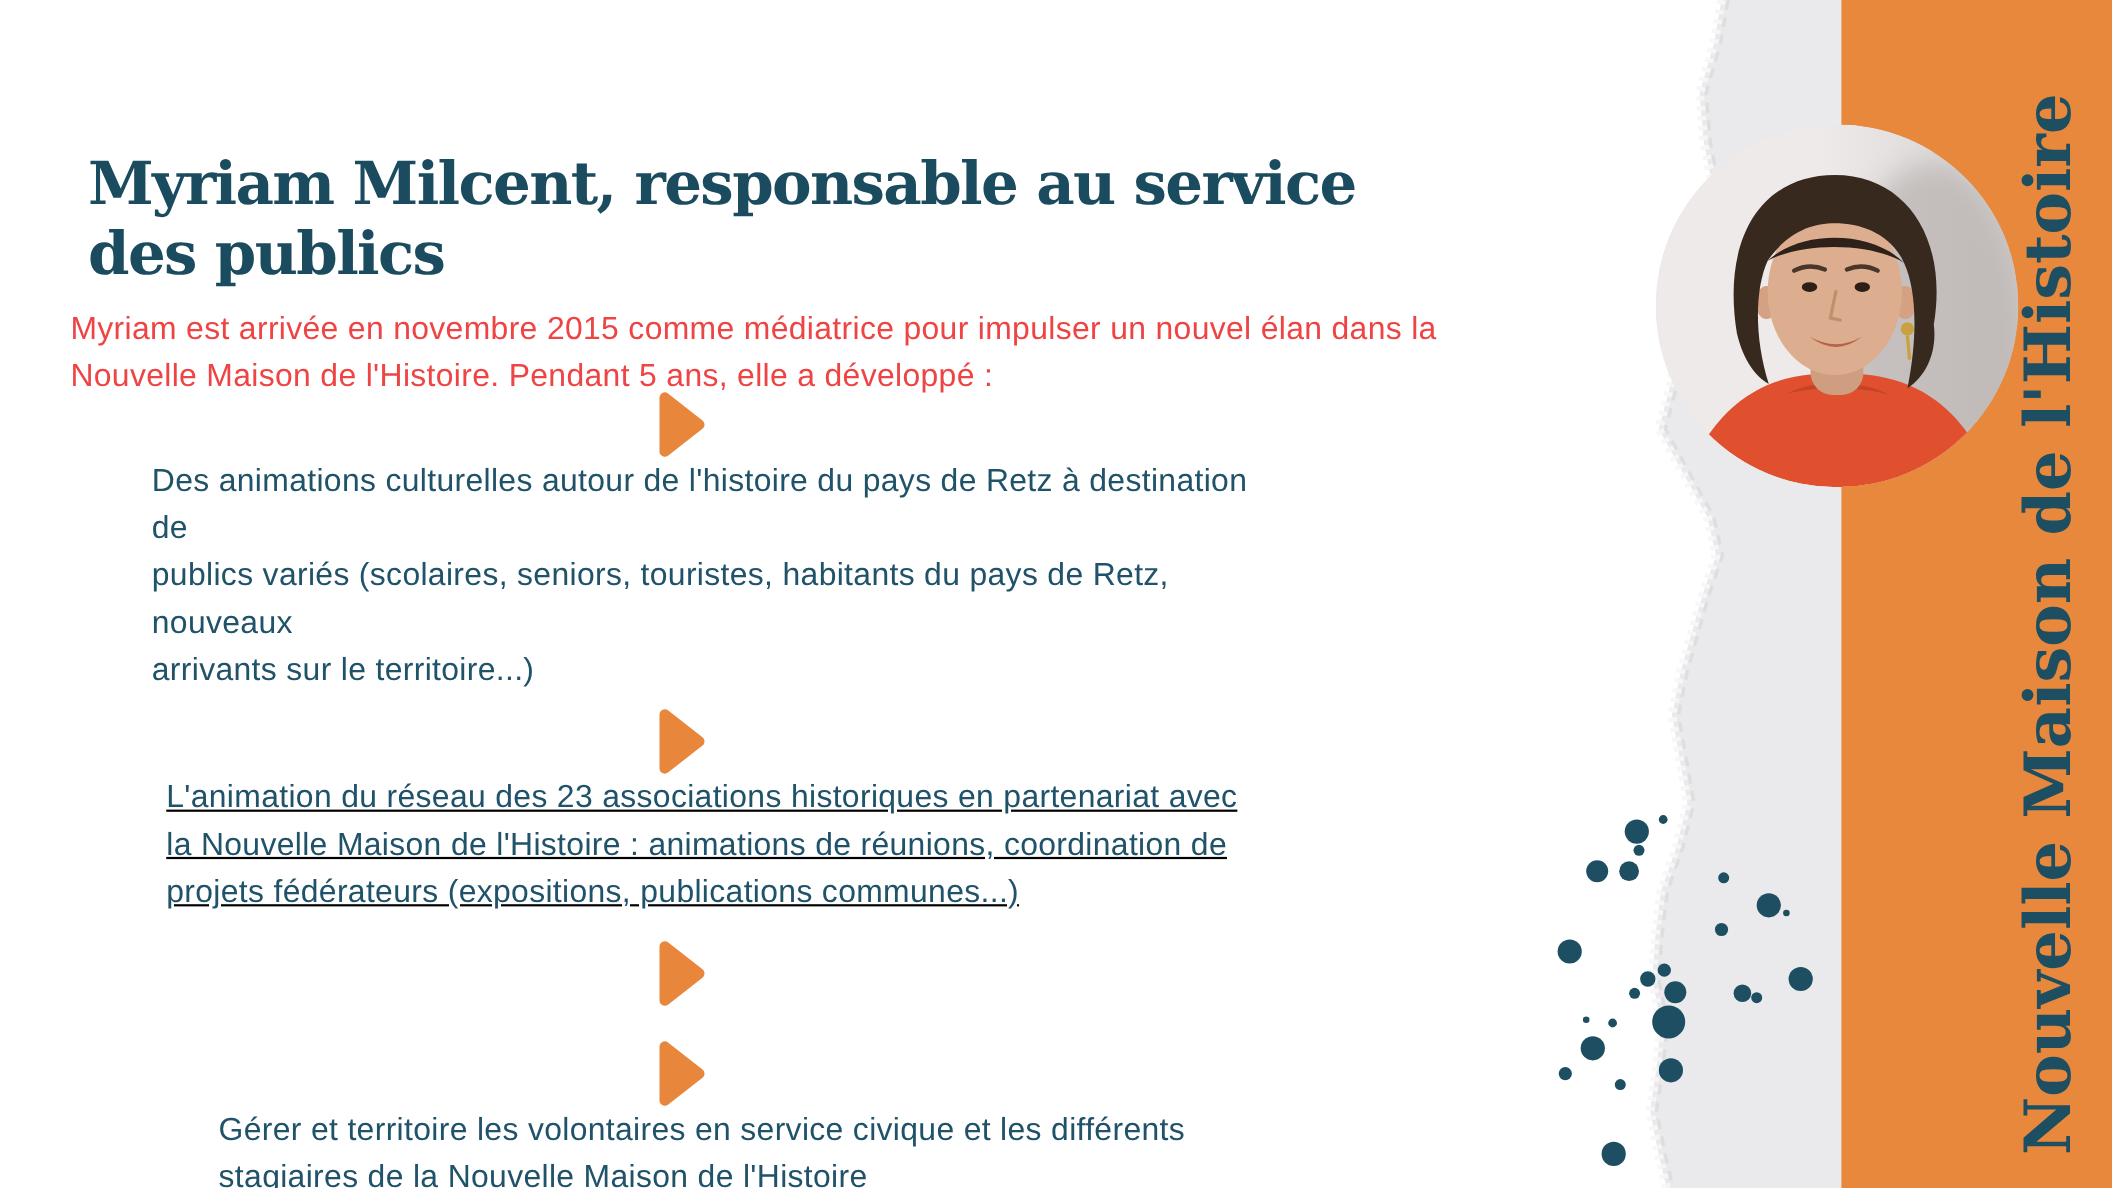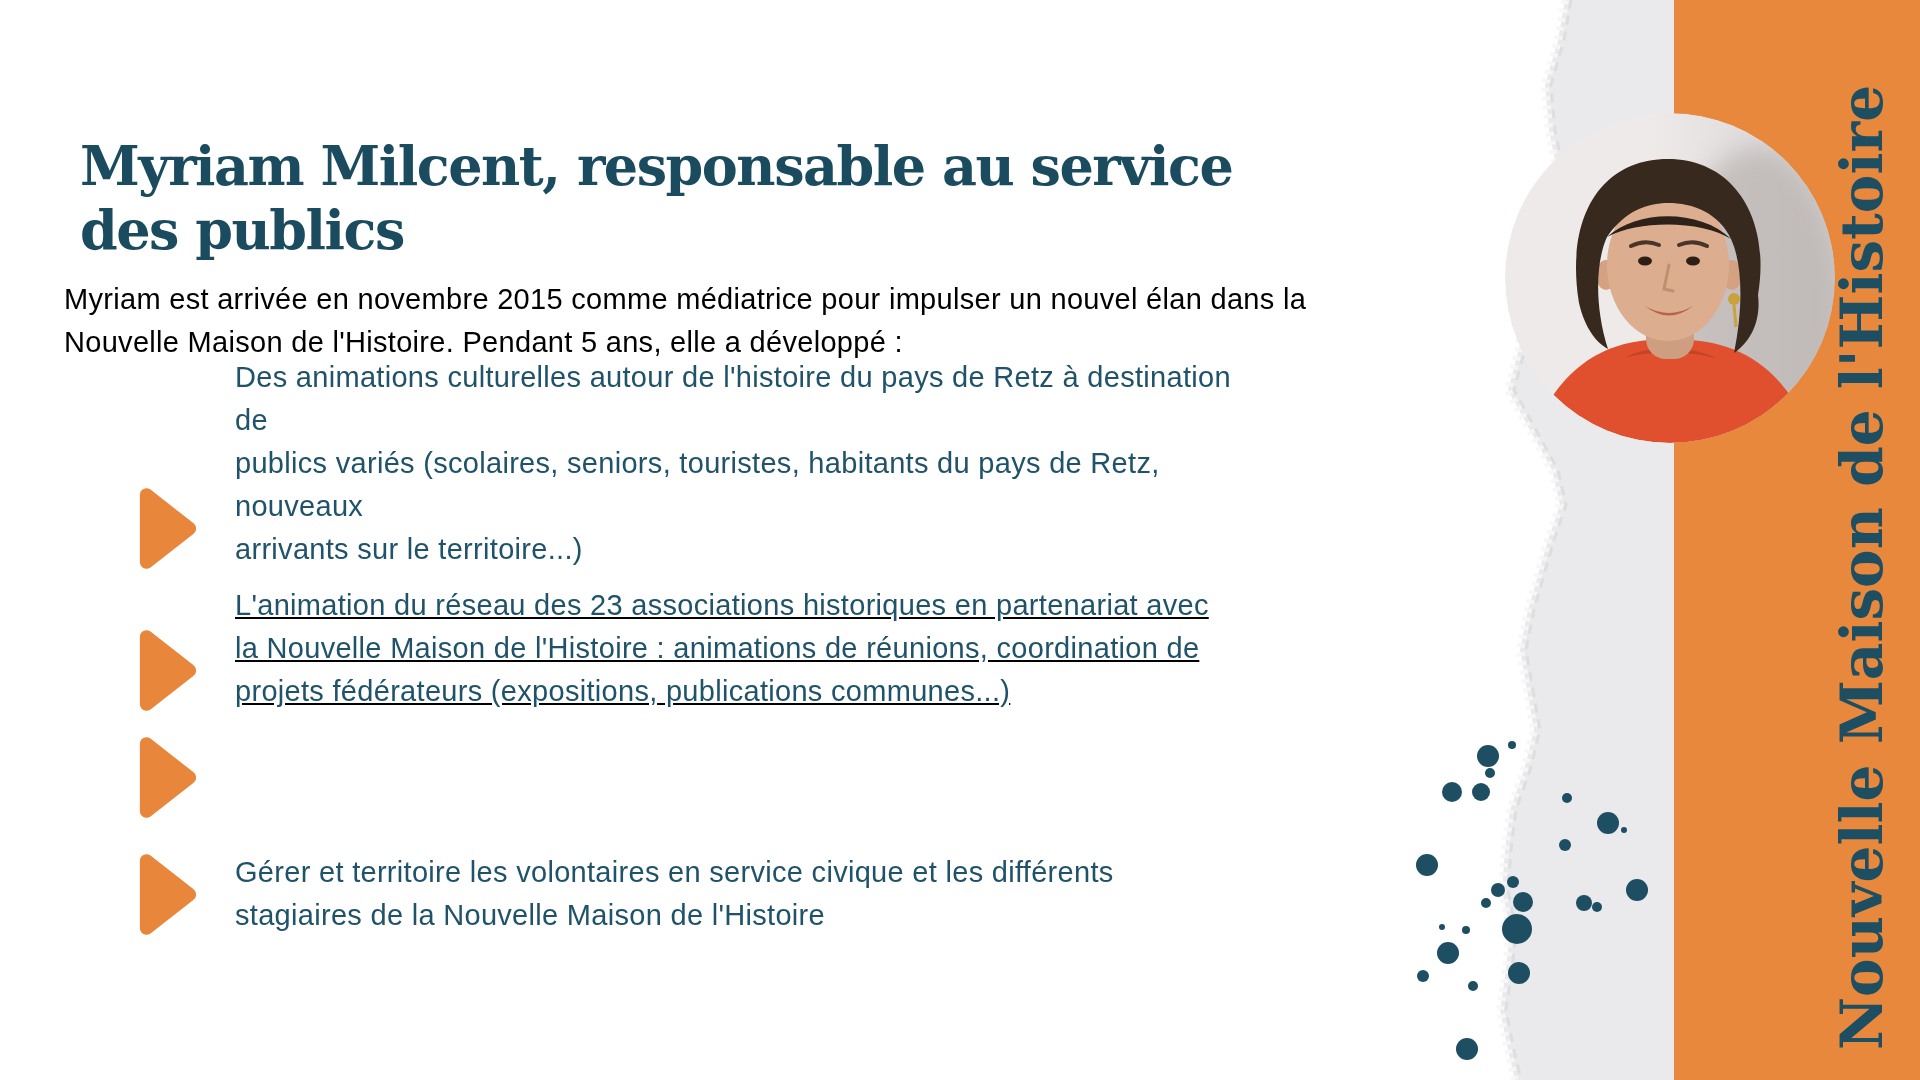--- a/index.html
+++ b/index.html
@@ -10,24 +10,24 @@
   }
   
   .content{position:absolute;left:64px;top:118px;width:1260px;z-index:5;}
   .title{
     font-family:"DejaVu Serif","Liberation Serif",serif;
     font-weight:700;font-size:54px;line-height:64px;letter-spacing:-1.5px;
     color:#1b4b5e;margin:16px;
   }
   .intro{
     margin-top:14px;font-size:29px;line-height:43px;letter-spacing:.3px;
-    color:#000000;white-space:pre-line;
+    color:#ef4444;white-space:pre-line;
   }
   .bullets{position:absolute;left:138px;top:356px;margin:0;padding:0;list-style:none;z-index:5;}
-  .bullets li{display:flex;align-items:flex-end;}
+  .bullets li{display:flex;align-items:center;flex-direction:column;}
   .bullets li:nth-child(1){margin-bottom:13px;}
   .bullets li:nth-child(2){margin-bottom:22px;text-decoration:underline;}
   .bullets li:nth-child(3){margin-bottom:31px;}
   .bullets li:nth-child(4){margin-bottom:35px;}
   .tri{flex:0 0 60px;width:60px;height:85px;margin-right:37px;}
   .btext{
     font-size:29px;line-height:43px;letter-spacing:.3px;color:#20536a;
     white-space:pre-line;max-width:1000px;
   }
   

